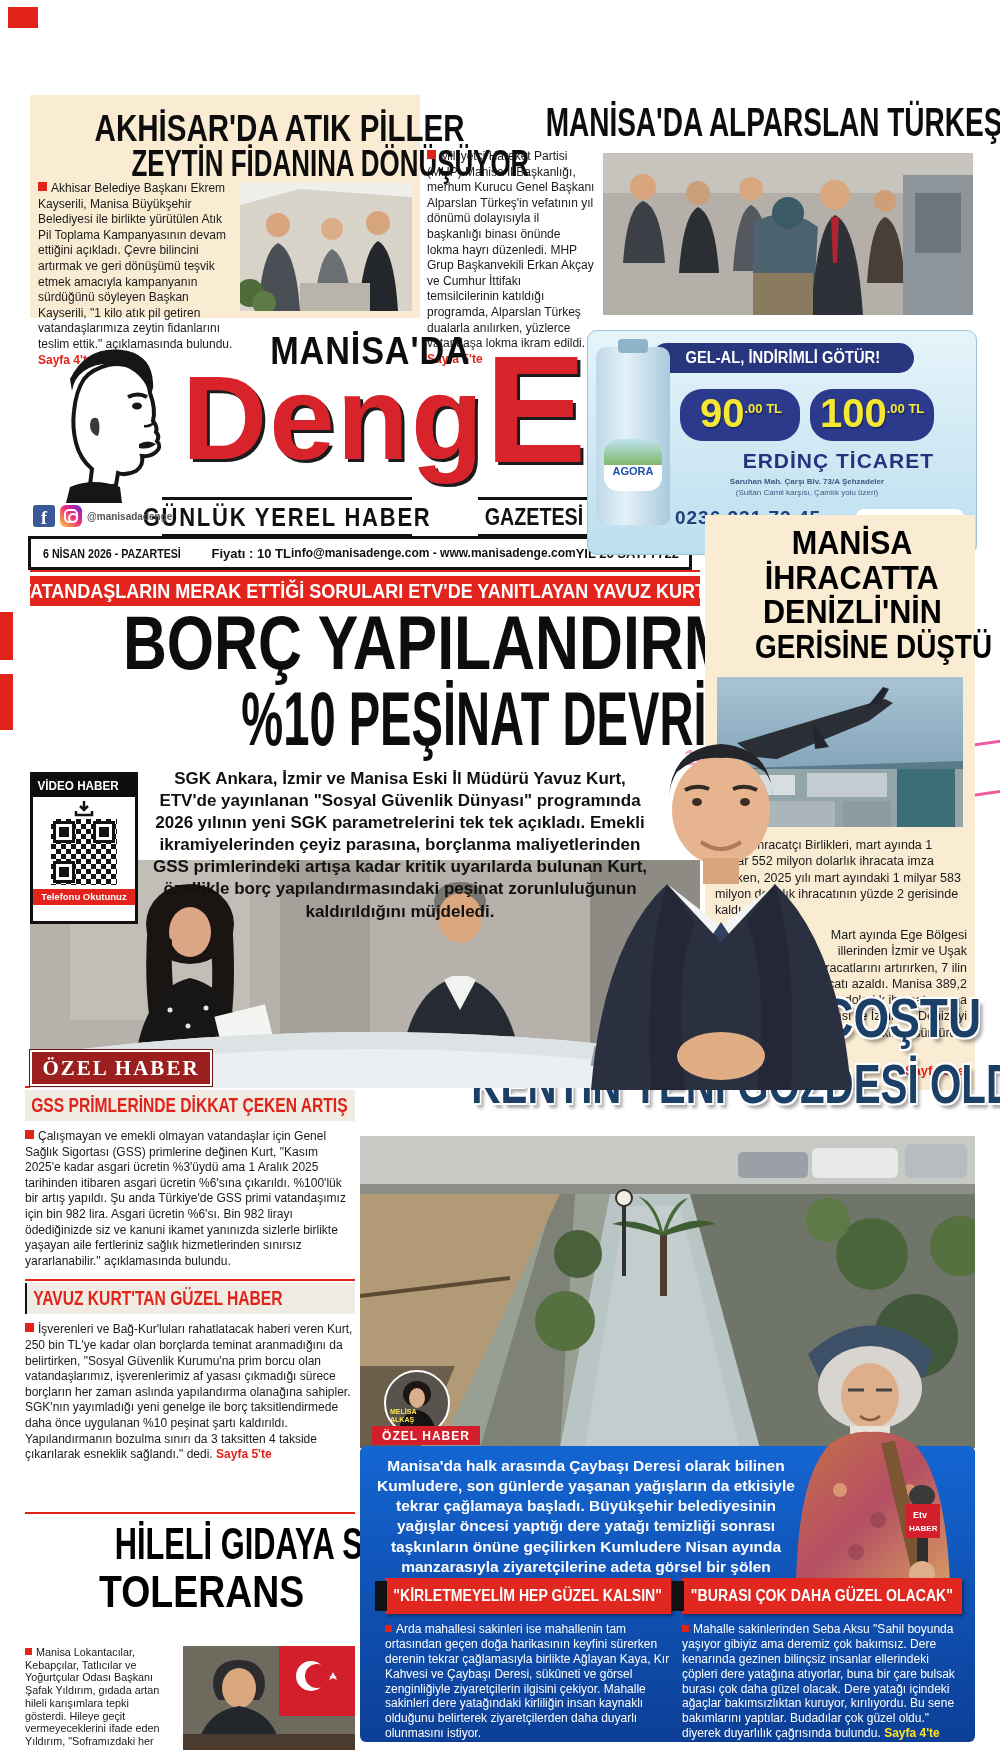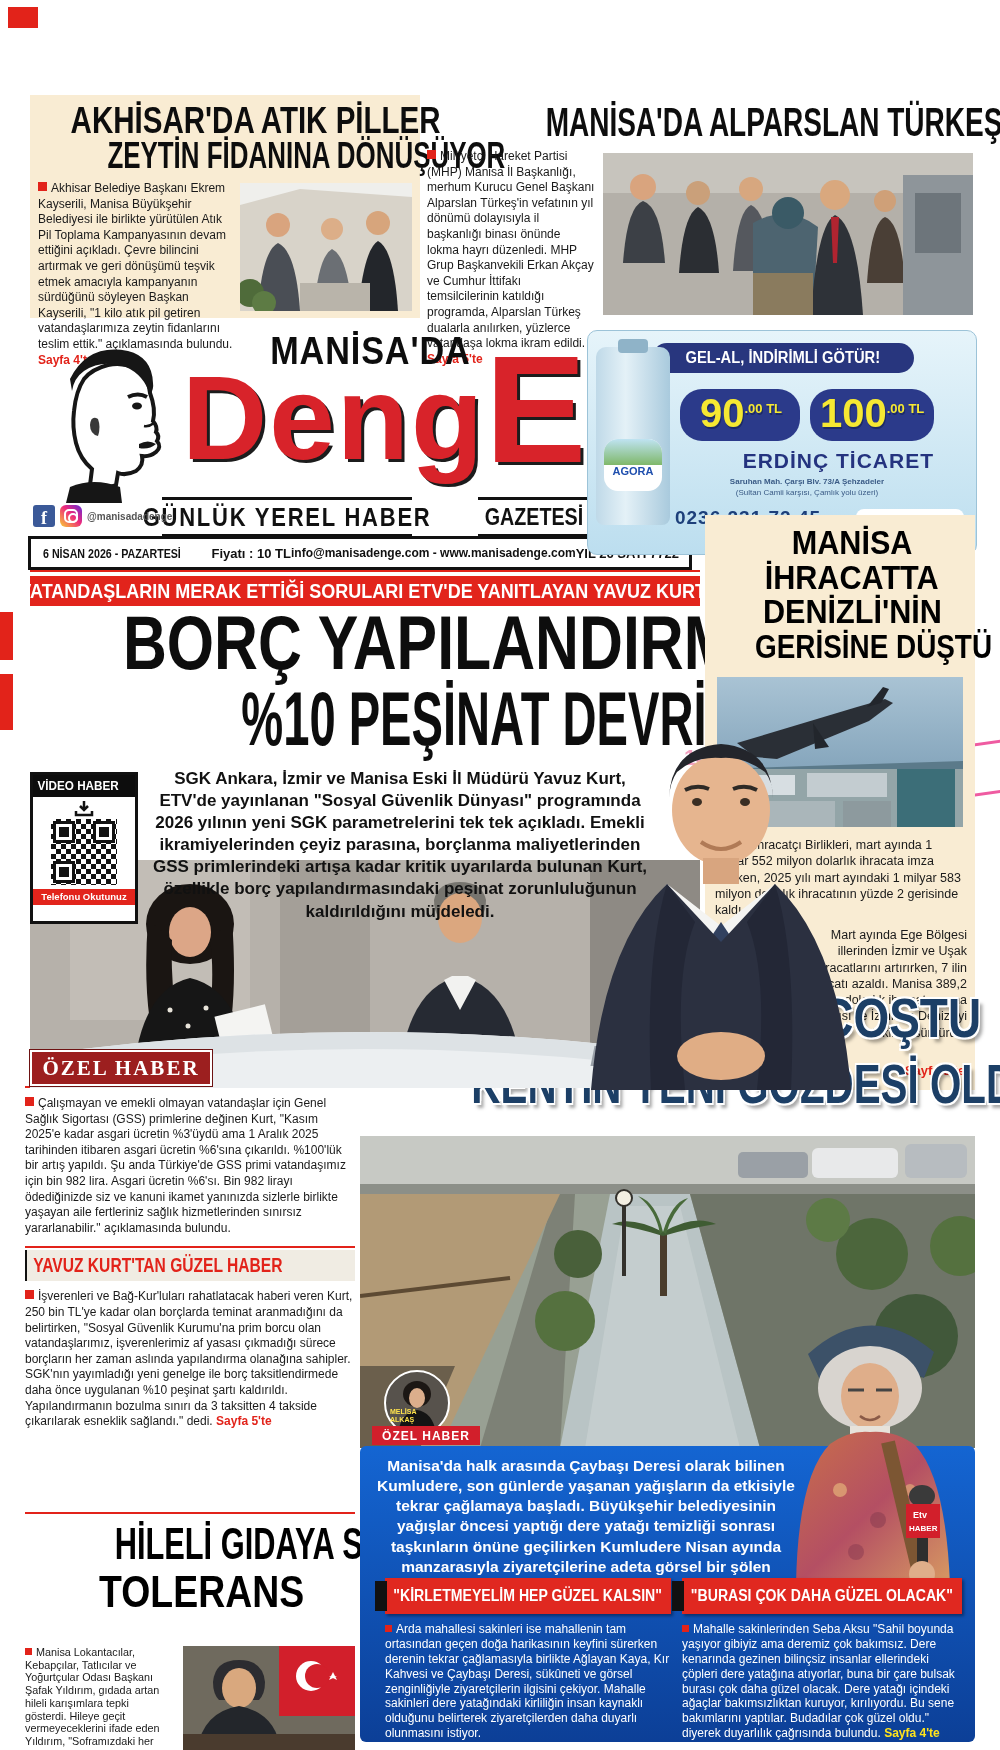--- a/index.html
+++ b/index.html
@@ -62,21 +62,21 @@
 </head>
 <body>
 
 <div id="page">
 
   <div class="abs redbar" style="left:8px;top:7px;width:30px;height:21px;"></div>
   <div class="abs redbar" style="left:0;top:612px;width:13px;height:48px;"></div>
   <div class="abs redbar" style="left:0;top:674px;width:13px;height:56px;"></div>
 
   <section class="abs cream" style="left:30px;top:95px;width:390px;height:223px;">
-    <div class="headline-black" style="margin-top:8px;font-size:36px;">
+    <div class="headline-black" style="margin-top:16px;font-size:36px;padding-left:24px;">
       <span class="cdn" style="transform:scaleX(.82);">AKHİSAR'DA ATIK PİLLER</span><br>
       <span class="cdn" style="transform:scaleX(.72);">ZEYTİN FİDANINA DÖNÜŞÜYOR</span>
     </div>
     <p class="abs body-txt" style="left:8px;top:86px;width:196px;margin:0;font-size:12px;">
       <span class="bullet"></span><span>Akhisar Belediye Başkanı Ekrem Kayserili, Manisa Büyükşehir Belediyesi ile birlikte yürütülen Atık Pil Toplama Kampanyasının devam ettiğini açıkladı. Çevre bilincini artırmak ve geri dönüşümü teşvik etmek amacıyla kampanyanın sürdüğünü söyleyen Başkan Kayserili, "1 kilo atık pil getiren vatandaşlarımıza zeytin fidanlarını teslim ettik." açıklamasında bulundu.</span>
       <span class="pref">Sayfa 4'te</span>
     </p>
     <svg class="abs photo" style="left:210px;top:88px;" width="172" height="128" viewBox="0 0 172 128">
       <rect width="172" height="128" fill="#d8d3c9"></rect>
       <path d="M0 22 L60 6 L172 14 L172 0 L0 0 Z" fill="#efefec"></path>
@@ -293,20 +293,24 @@
     </svg>
     <p class="body-txt" style="position:absolute;left:10px;top:322px;width:252px;margin:0;font-size:12.5px;">
       <span class="bullet"></span><span>Ege İhracatçı Birlikleri, mart ayında 1 milyar 552 milyon dolarlık ihracata imza atarken, 2025 yılı mart ayındaki 1 milyar 583 milyon dolarlık ihracatının yüzde 2 gerisinde kaldı.</span>
     </p>
     <p class="body-txt" style="position:absolute;left:78px;top:412px;width:184px;margin:0;font-size:12.5px;text-align:right;">Mart ayında Ege Bölgesi illerinden İzmir ve Uşak ihracatlarını artırırken, 7 ilin ihracatı azaldı. Manisa 389,2 milyon dolarlık ihracat yapma başarısı ile İzmir ve Denizli'yi takibini sürdürdü.</p>
     <div class="pref" style="position:absolute;right:10px;top:548px;font-size:13px;">Sayfa 5'te</div>
   </aside>
 
   <section class="abs" style="left:25px;top:1086px;width:330px;">
     <div class="sec-line"></div>
+    <div class="sec-bar" style="height:31px;margin-top:2px;">
+      <div class="blk"></div>
+      <div class="txt">GSS PRİMLERİNDE DİKKAT ÇEKEN ARTIŞ</div>
+    </div>
     <p class="body-txt" style="margin:8px 0 8px 0;">
       <span class="bullet"></span><span>Çalışmayan ve emekli olmayan vatandaşlar için Genel Sağlık Sigortası (GSS) primlerine değinen Kurt, "Kasım 2025'e kadar asgari ücretin %3'üydü ama 1 Aralık 2025 tarihinden itibaren asgari ücretin %6'sına çıkarıldı. %100'lük bir artış yapıldı. Şu anda Türkiye'de GSS primi vatandaşımız için bin 982 lira. Asgari ücretin %6'sı. Bin 982 lirayı ödediğinizde siz ve kanuni ikamet yanınızda sizlerle birlikte yaşayan aile fertleriniz sağlık hizmetlerinden sınırsız yararlanabilir." açıklamasında bulundu.</span>
     </p>
     <div class="sec-line" style="margin-top:10px;"></div>
     <div class="sec-bar" style="height:31px;margin-top:2px;">
       <div class="blk"></div>
       <div class="txt">YAVUZ KURT'TAN GÜZEL HABER</div>
     </div>
     <p class="body-txt" style="margin:8px 0 0 0;">
       <span class="bullet"></span><span>İşverenleri ve Bağ-Kur'luları rahatlatacak haberi veren Kurt, 250 bin TL'ye kadar olan borçlarda teminat aranmadığını da belirtirken, "Sosyal Güvenlik Kurumu'na prim borcu olan vatandaşlarımız, işverenlerimiz af yasası çıkmadığı sürece borçların her zaman aslında yapılandırma olanağına sahipler. SGK'nın yayımladığı yeni genelge ile borç taksitlendirmede daha önce uygulanan %10 peşinat şartı kaldırıldı. Yapılandırmanın bozulma sınırı da 3 taksitten 4 takside çıkarılarak esneklik sağlandı." dedi.</span>

